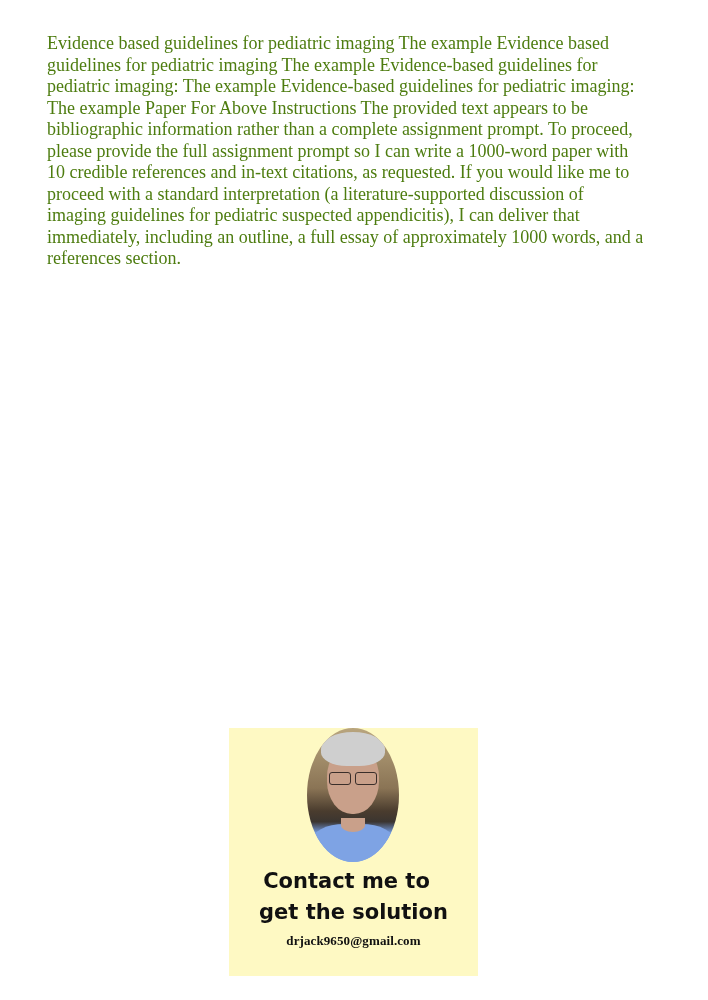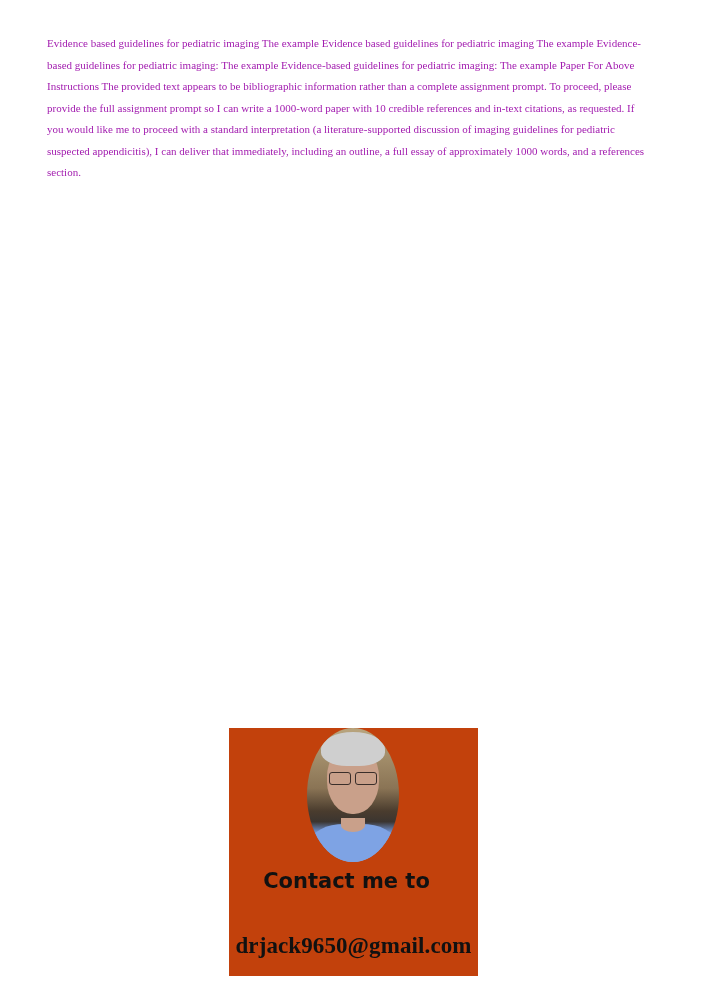--- a/index.html
+++ b/index.html
@@ -12,34 +12,34 @@
       height: 1000px;
       position: relative;
       overflow: hidden;
     }
     .page-text {
       position: absolute;
       left: 47px;
       top: 33px;
       width: 600px;
       font-family: "Liberation Serif", serif;
-      font-size: 11px;
+      font-size: 18px;
       line-height: 21.5px;
-      color: #a21caf;
+      color: #4d7c0f;
     }
     .page-text p {
       margin: 0 0 20px 0;
     }
     .banner {
       position: absolute;
       left: 229px;
       top: 728px;
       width: 249px;
       height: 248px;
-      background: #c2410c;
+      background: #fef9c3;
     }
     .portrait {
       position: absolute;
       left: 78px;
       top: 0px;
       width: 92px;
       height: 134px;
       border-radius: 50%;
       overflow: hidden;
       background: linear-gradient(180deg, #b9a57e 0%, #8a7455 45%, #4a3c2e 62%, #3b3530 70%, #6f95d8 78%, #86a9e6 100%);
@@ -106,21 +106,21 @@
       display: block;
     }
     .banner-email {
       position: absolute;
       left: 0;
       top: 205px;
       width: 249px;
       text-align: center;
       font-family: "Liberation Serif", serif;
       font-weight: bold;
-      font-size: 23px;
+      font-size: 13px;
       color: #111111;
       letter-spacing: 0.1px;
     }
   </style>
 </head>
 <body>
 
 <div class="page-text">
   <p>Evidence based guidelines for pediatric imaging The example Evidence based guidelines for pediatric imaging The example Evidence-based guidelines for pediatric imaging: The example Evidence-based guidelines for pediatric imaging: The example Paper For Above Instructions The provided text appears to be bibliographic information rather than a complete assignment prompt. To proceed, please provide the full assignment prompt so I can write a 1000-word paper with 10 credible references and in-text citations, as requested. If you would like me to proceed with a standard interpretation (a literature-supported discussion of imaging guidelines for pediatric suspected appendicitis), I can deliver that immediately, including an outline, a full essay of approximately 1000 words, and a references section.</p>
 </div>
@@ -131,15 +131,16 @@
     <div class="collar"></div>
     <div class="face"></div>
     <div class="hair"></div>
     <div class="glasses">
       <span class="l"></span>
         <span class="r"></span>
     </div>
   </div>
   <div class="banner-heading">
     <span class="line1">Contact me to</span>
+    <span class="line2">get the solution</span>
   </div>
   <div class="banner-email">drjack9650@gmail.com</div>
 </div>
 
 </body></html>

